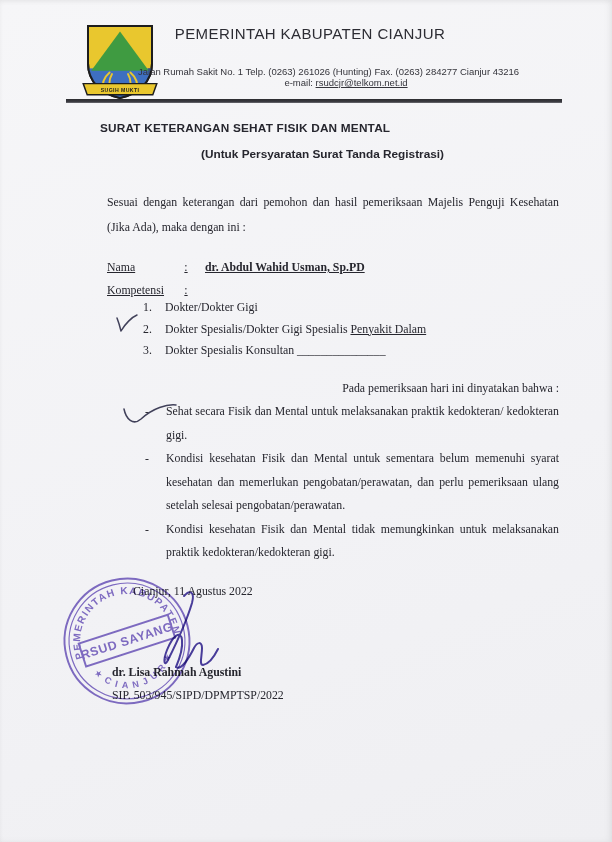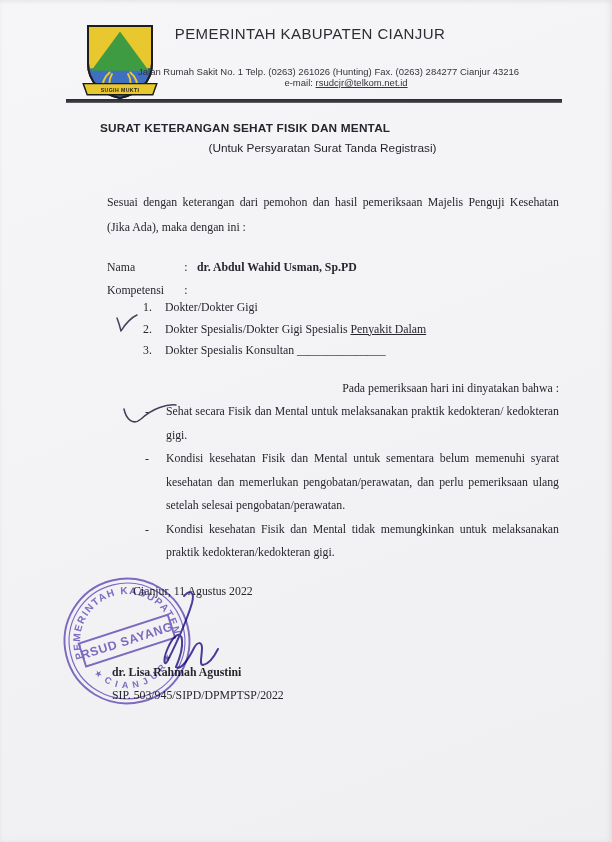--- a/index.html
+++ b/index.html
@@ -26,33 +26,33 @@
                font-size:9.5px; color:#34343b; }
   .hdr-mail u { text-decoration:underline; }
   .hdr-rule  { left:66px;  top:99px;  width:496px; height:4px;
                background:linear-gradient(180deg,#2c2c30 0%,#3c3c42 70%,#74747a 100%); }
   .logo      { left:76px;  top:22px;  width:88px;  height:80px; }
 
   
   .title1 { left:100px; top:121px; width:445px; text-align:left;
             font-family:"Liberation Sans","DejaVu Sans",sans-serif;
             font-weight:bold; font-size:11.8px; letter-spacing:.2px; }
-  .title2 { left:100px; top:141px; width:445px; text-align:center;
+  .title2 { left:100px; top:147px; width:445px; text-align:center;
             font-family:"Liberation Sans","DejaVu Sans",sans-serif;
-            font-weight:normal; font-size:11.8px; }
+            font-weight:bold; font-size:11.8px; }
 
   
   .intro { left:107px; top:190px; width:452px; font-size:11.8px;
            line-height:25px; text-align:justify; }
 
   .identity { left:107px; top:256px; width:452px; font-size:11.8px; line-height:22.5px; }
-  .idrow { display:flex; }
+  .idrow { display:flex;text-decoration:underline; }
   .idrow .lbl   { width:72px; }
   .idrow .colon { width:14px; text-align:center; }
-  .idrow .val   { font-weight:bold; margin-left:4px; }
+  .idrow .val   { font-weight:bold; margin-left:12px; }
 
   .complist { left:143px; top:297px; width:420px; font-size:11.8px; line-height:21.5px; }
   .comprow { display:flex; }
   .comprow .num { width:22px; }
   .comprow u { }
 
   .stmt-intro { left:107px; top:381px; width:452px; font-size:11.8px;text-align:right; }
   .stmtlist   { left:145px; top:400px; width:414px; font-size:11.8px; line-height:23.5px; }
   .stmtrow { display:flex; }
   .stmtrow .dash { width:21px; flex:none; }

